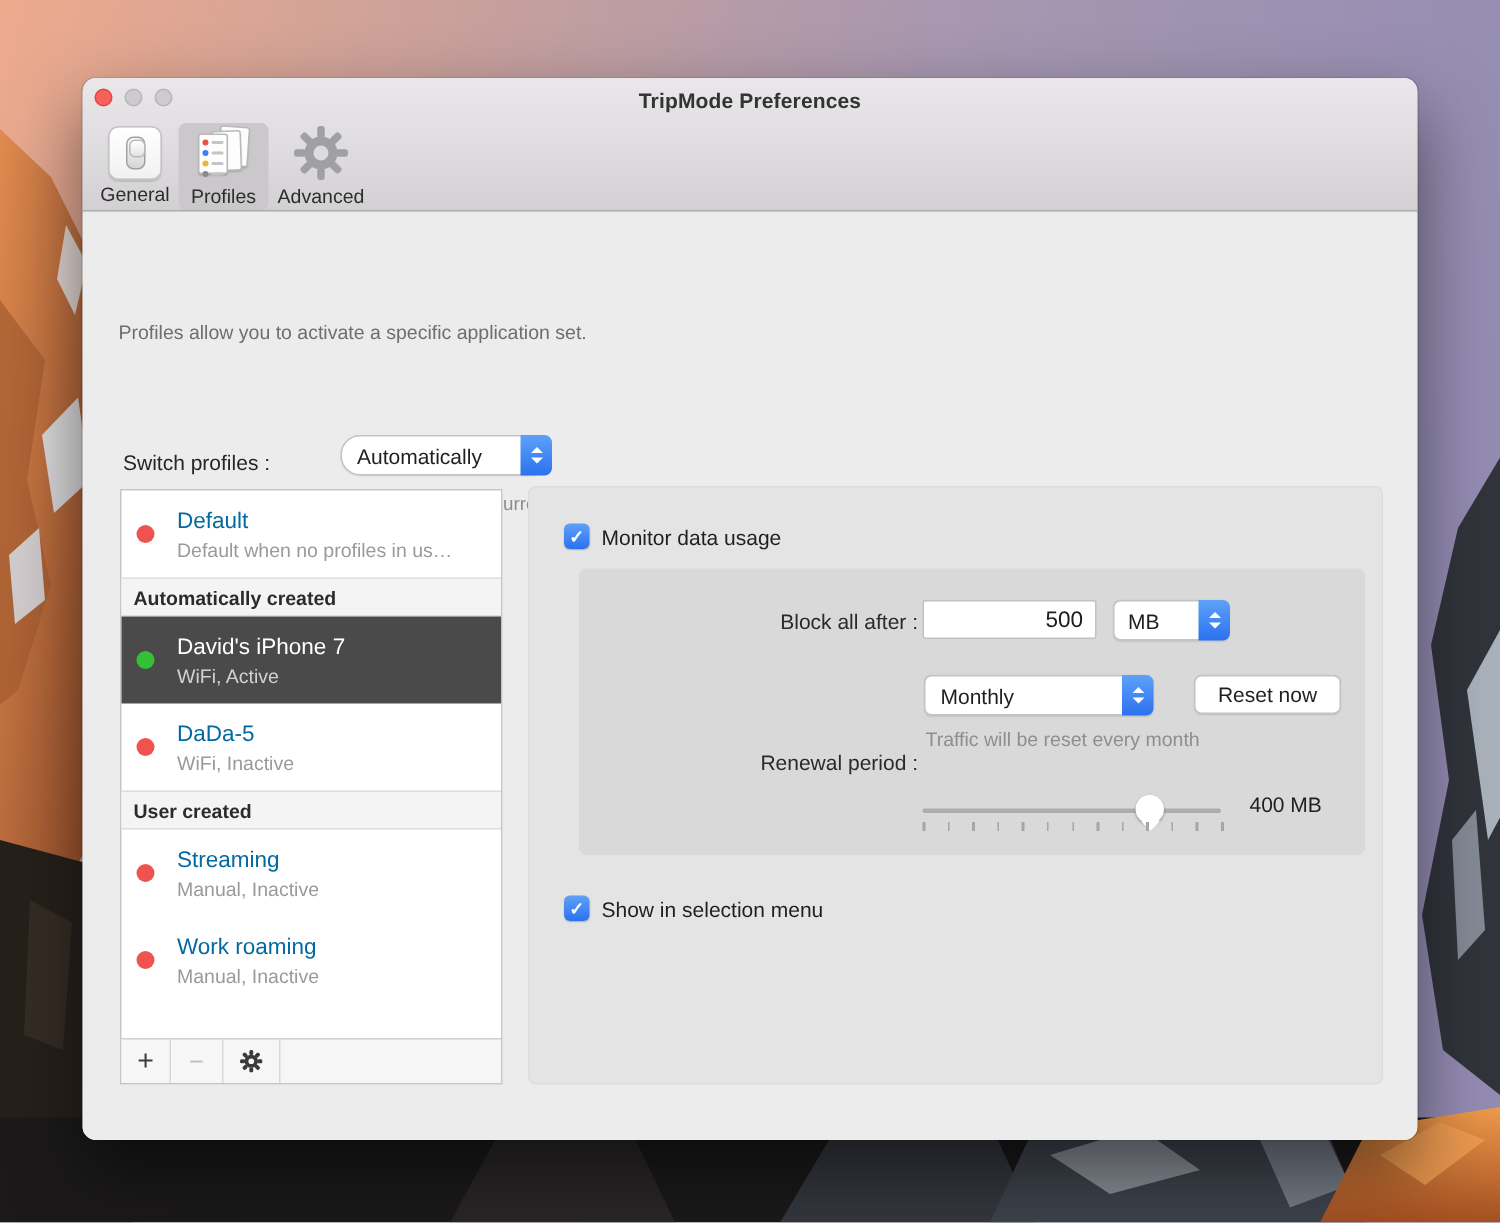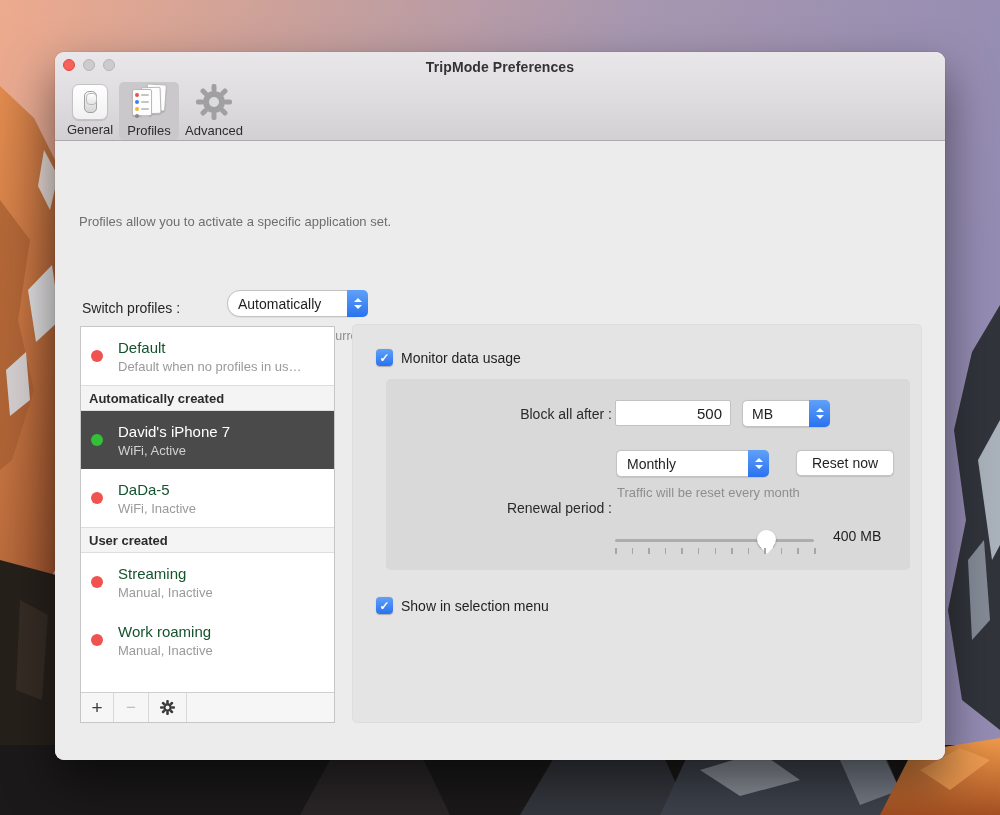--- a/index.html
+++ b/index.html
@@ -66,21 +66,21 @@
   .chev-dn { width:0; height:0; border-left:4px solid transparent; border-right:4px solid transparent; border-top:4.5px solid #fff; }
 
   .popup-switch { left:172px; top:148px; width:141px;border-radius:13px; }
 
   
   .plist { position:absolute; left:25px; top:184px; width:255px; height:397px; background:#ffffff;
     border:1px solid #c6c6c6; display:flex; flex-direction:column; }
   .prow { display:flex; align-items:center; padding-left:10px; }
   .prow .dot { width:12px; height:12px; border-radius:50%; flex:0 0 12px; }
   .prow .ptext { margin-left:15px; display:flex; flex-direction:column; gap:3px; overflow:hidden; }
-  .pname { font-size:15px; font-weight:500; color:#14532d; white-space:nowrap; }
+  .pname { font-size:15px; font-weight:500; color:#0369a1; white-space:nowrap; }
   .psub  { font-size:13px; color:#9a9a9a; white-space:nowrap; }
   .prow.selected { background:#4a4a4a; }
   .prow.selected .pname { color:#ffffff; }
   .prow.selected .psub  { color:#d2d2d2; }
   .phead { background:#f4f4f4; border-top:1px solid #dedede; border-bottom:1px solid #dedede;
     display:flex; align-items:center; padding-left:8px; font-size:13px; font-weight:700; color:#2b2b2b; }
   .h58 { height:58px; } .h26 { height:26px; flex:0 0 26px; }
   .pfill { flex:1; }
   .ptoolbar { height:30px; flex:0 0 30px; background:#f6f6f6; border-top:1px solid #cfcfcf; display:flex; }
   .ptb-btn { border-right:1px solid #d8d8d8; display:flex; align-items:center; justify-content:center; }
@@ -96,21 +96,21 @@
     background:linear-gradient(#5fa1f9,#2a72ef); color:#fff; font-size:12px; font-weight:700;
     display:flex; align-items:center; justify-content:center; box-shadow:0 .5px 1px rgba(0,0,0,.25); }
   .cb-label { position:absolute; font-size:14px; color:#1f1f1f; }
 
   .innerbox { position:absolute; left:33px; top:54px; width:524px; height:191px; background:#d9d9d9; border-radius:5px; }
   .fld-label { position:absolute; font-size:14px; color:#2a2a2a; text-align:right; width:210px; right:298px; }
   .lbl-block { top:27px; } .lbl-renew { top:77px;margin-top:44px; } .lbl-warn { top:156px; }
   .txtfield { position:absolute; left:229px; top:21px; width:116px; height:26px; border:1px solid #c2c2c2;
     border-radius:2px; background:#fff; font-family:"Liberation Sans",sans-serif; font-size:15px; color:#1c1c1c;
     text-align:right; padding-right:8px; }
-  .popup-mb { left:356px; top:21px; width:88px; }
+  .popup-mb { left:356px; top:21px; width:78px; }
   .popup-monthly { left:230px; top:71px; width:153px; }
   .btn { background:#ffffff; border:1px solid #c3c3c3; border-radius:5px; font-family:"Liberation Sans",sans-serif;
     font-size:14px; color:#1f1f1f; box-shadow:0 .5px 1px rgba(0,0,0,.12); }
   .btn-reset { position:absolute; left:410px; top:71px; width:98px; height:26px; }
   .note { position:absolute; left:231px; top:106px; font-size:13px; color:#8e8e8e; }
 
   .slider { position:absolute; left:229px; top:160px; width:199px; height:3px; background:#adadad; border-radius:2px; }
   .slider-thumb { position:absolute; top:-9px; margin-left:-10px; width:19px; height:19px; background:#fff;
     border-radius:50%; box-shadow:0 1px 2px rgba(0,0,0,.35); }
   .slider-thumb::after { content:''; position:absolute; left:50%; bottom:-3px; transform:translateX(-50%) rotate(45deg);

